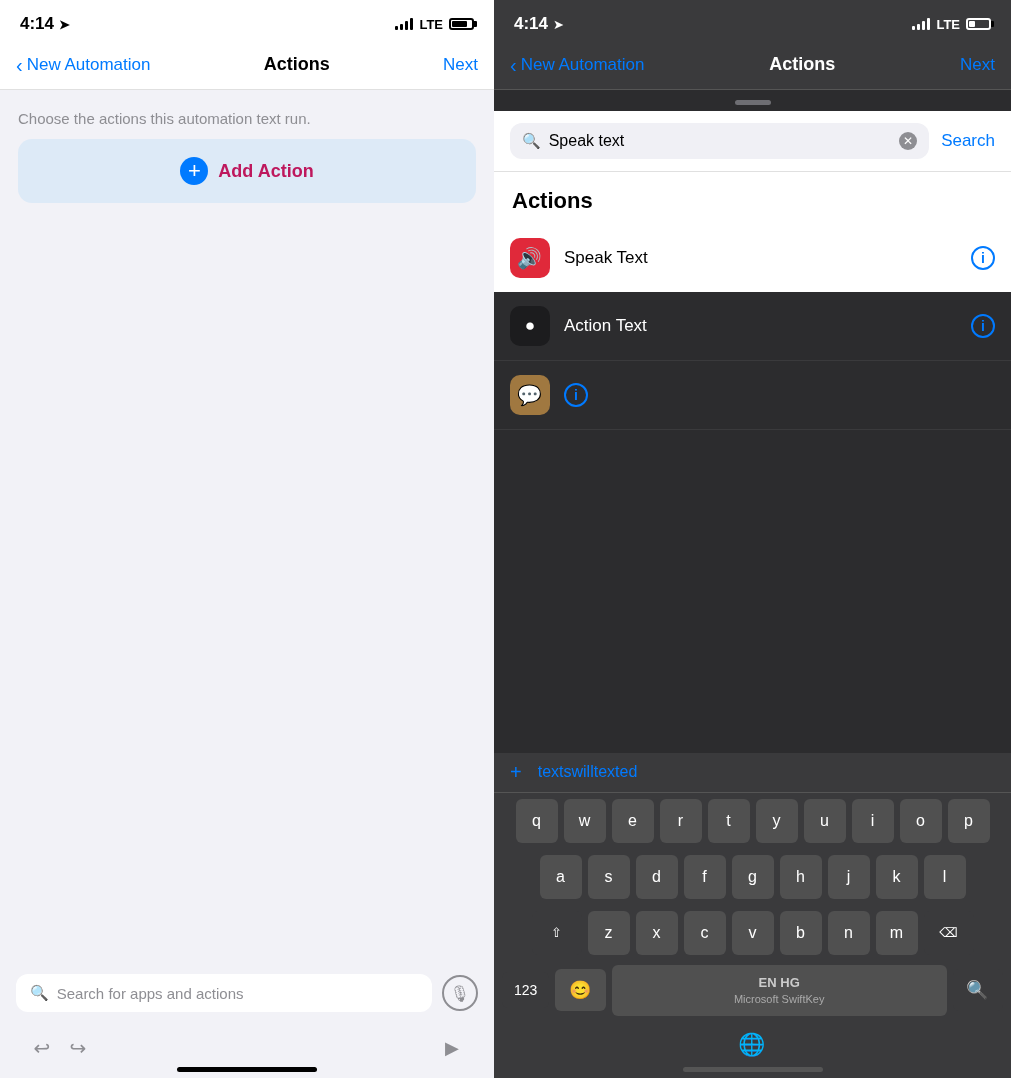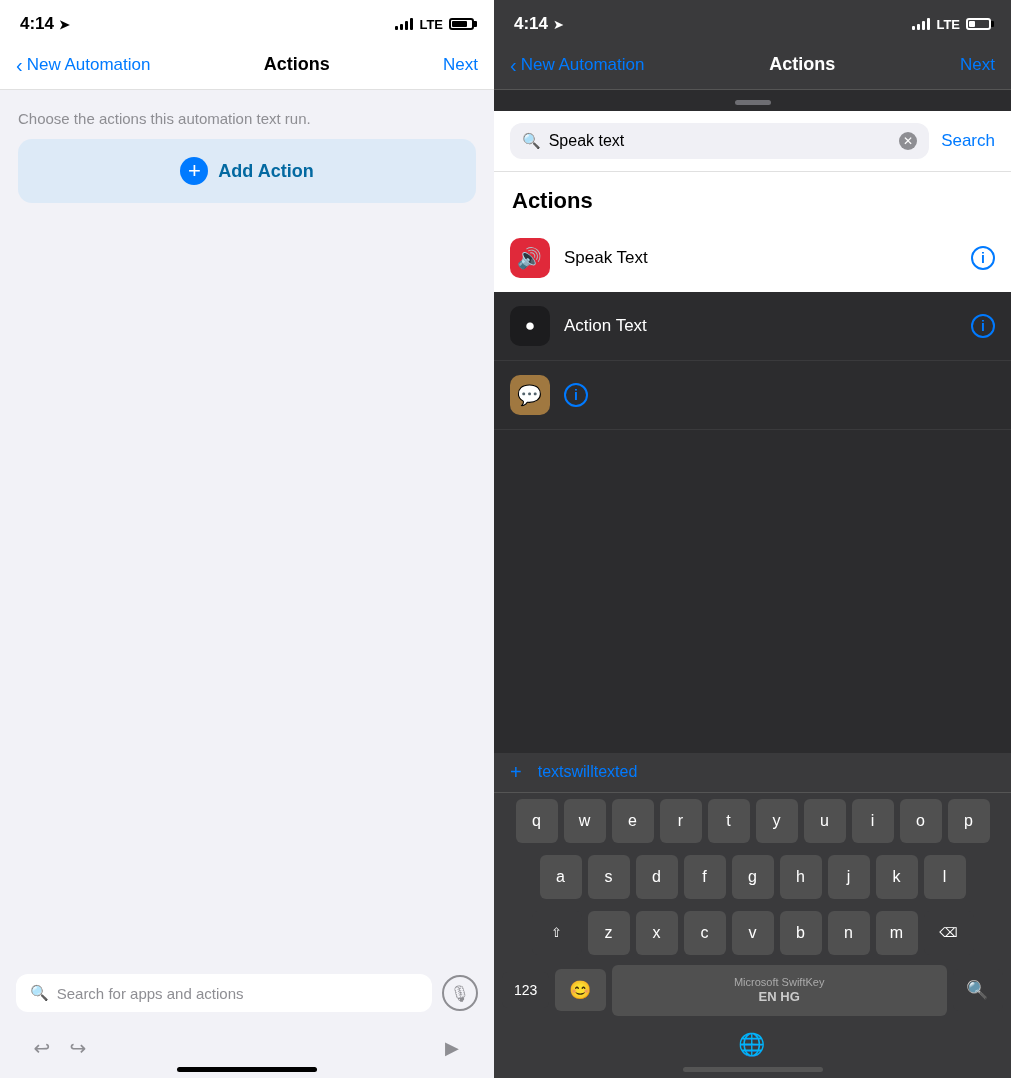--- a/index.html
+++ b/index.html
@@ -141,21 +141,21 @@
       background: #007aff;
       border-radius: 50%;
       display: flex;
       align-items: center;
       justify-content: center;
       color: #fff;
       font-size: 22px;
       line-height: 1;
     }
     .add-label {
-      color: #0369a1;
+      color: #be185d;
       font-size: 18px;
       font-weight: 600;
     }
 
     .content-area {
       flex: 1;
       background: #f2f2f7;
     }
 
     .bottom-search-bar {
@@ -678,22 +678,22 @@
       <div class="key">b</div>
       <div class="key">n</div>
       <div class="key">m</div>
       <div class="key special backspace">⌫</div>
     </div>
 
     <div class="bottom-keyboard-row">
       <div class="key-123">123</div>
       <div class="key-emoji">😊</div>
       <div class="key-lang">
+        <div style="font-weight:600;font-size:13px;">EN HG</div>
         <div style="font-size:11px;color:#aaa;">Microsoft SwiftKey</div>
-        <div style="font-weight:600;font-size:13px;">EN HG</div>
       </div>
       <div class="key-search-kb">🔍</div>
     </div>
 
     <div style="display:flex;justify-content:center;padding:6px 0 20px;">
       <div style="color:#fff;font-size:22px;cursor:pointer;">🌐</div>
     </div>
   </div>
 
   <div class="home-indicator-right"></div>

